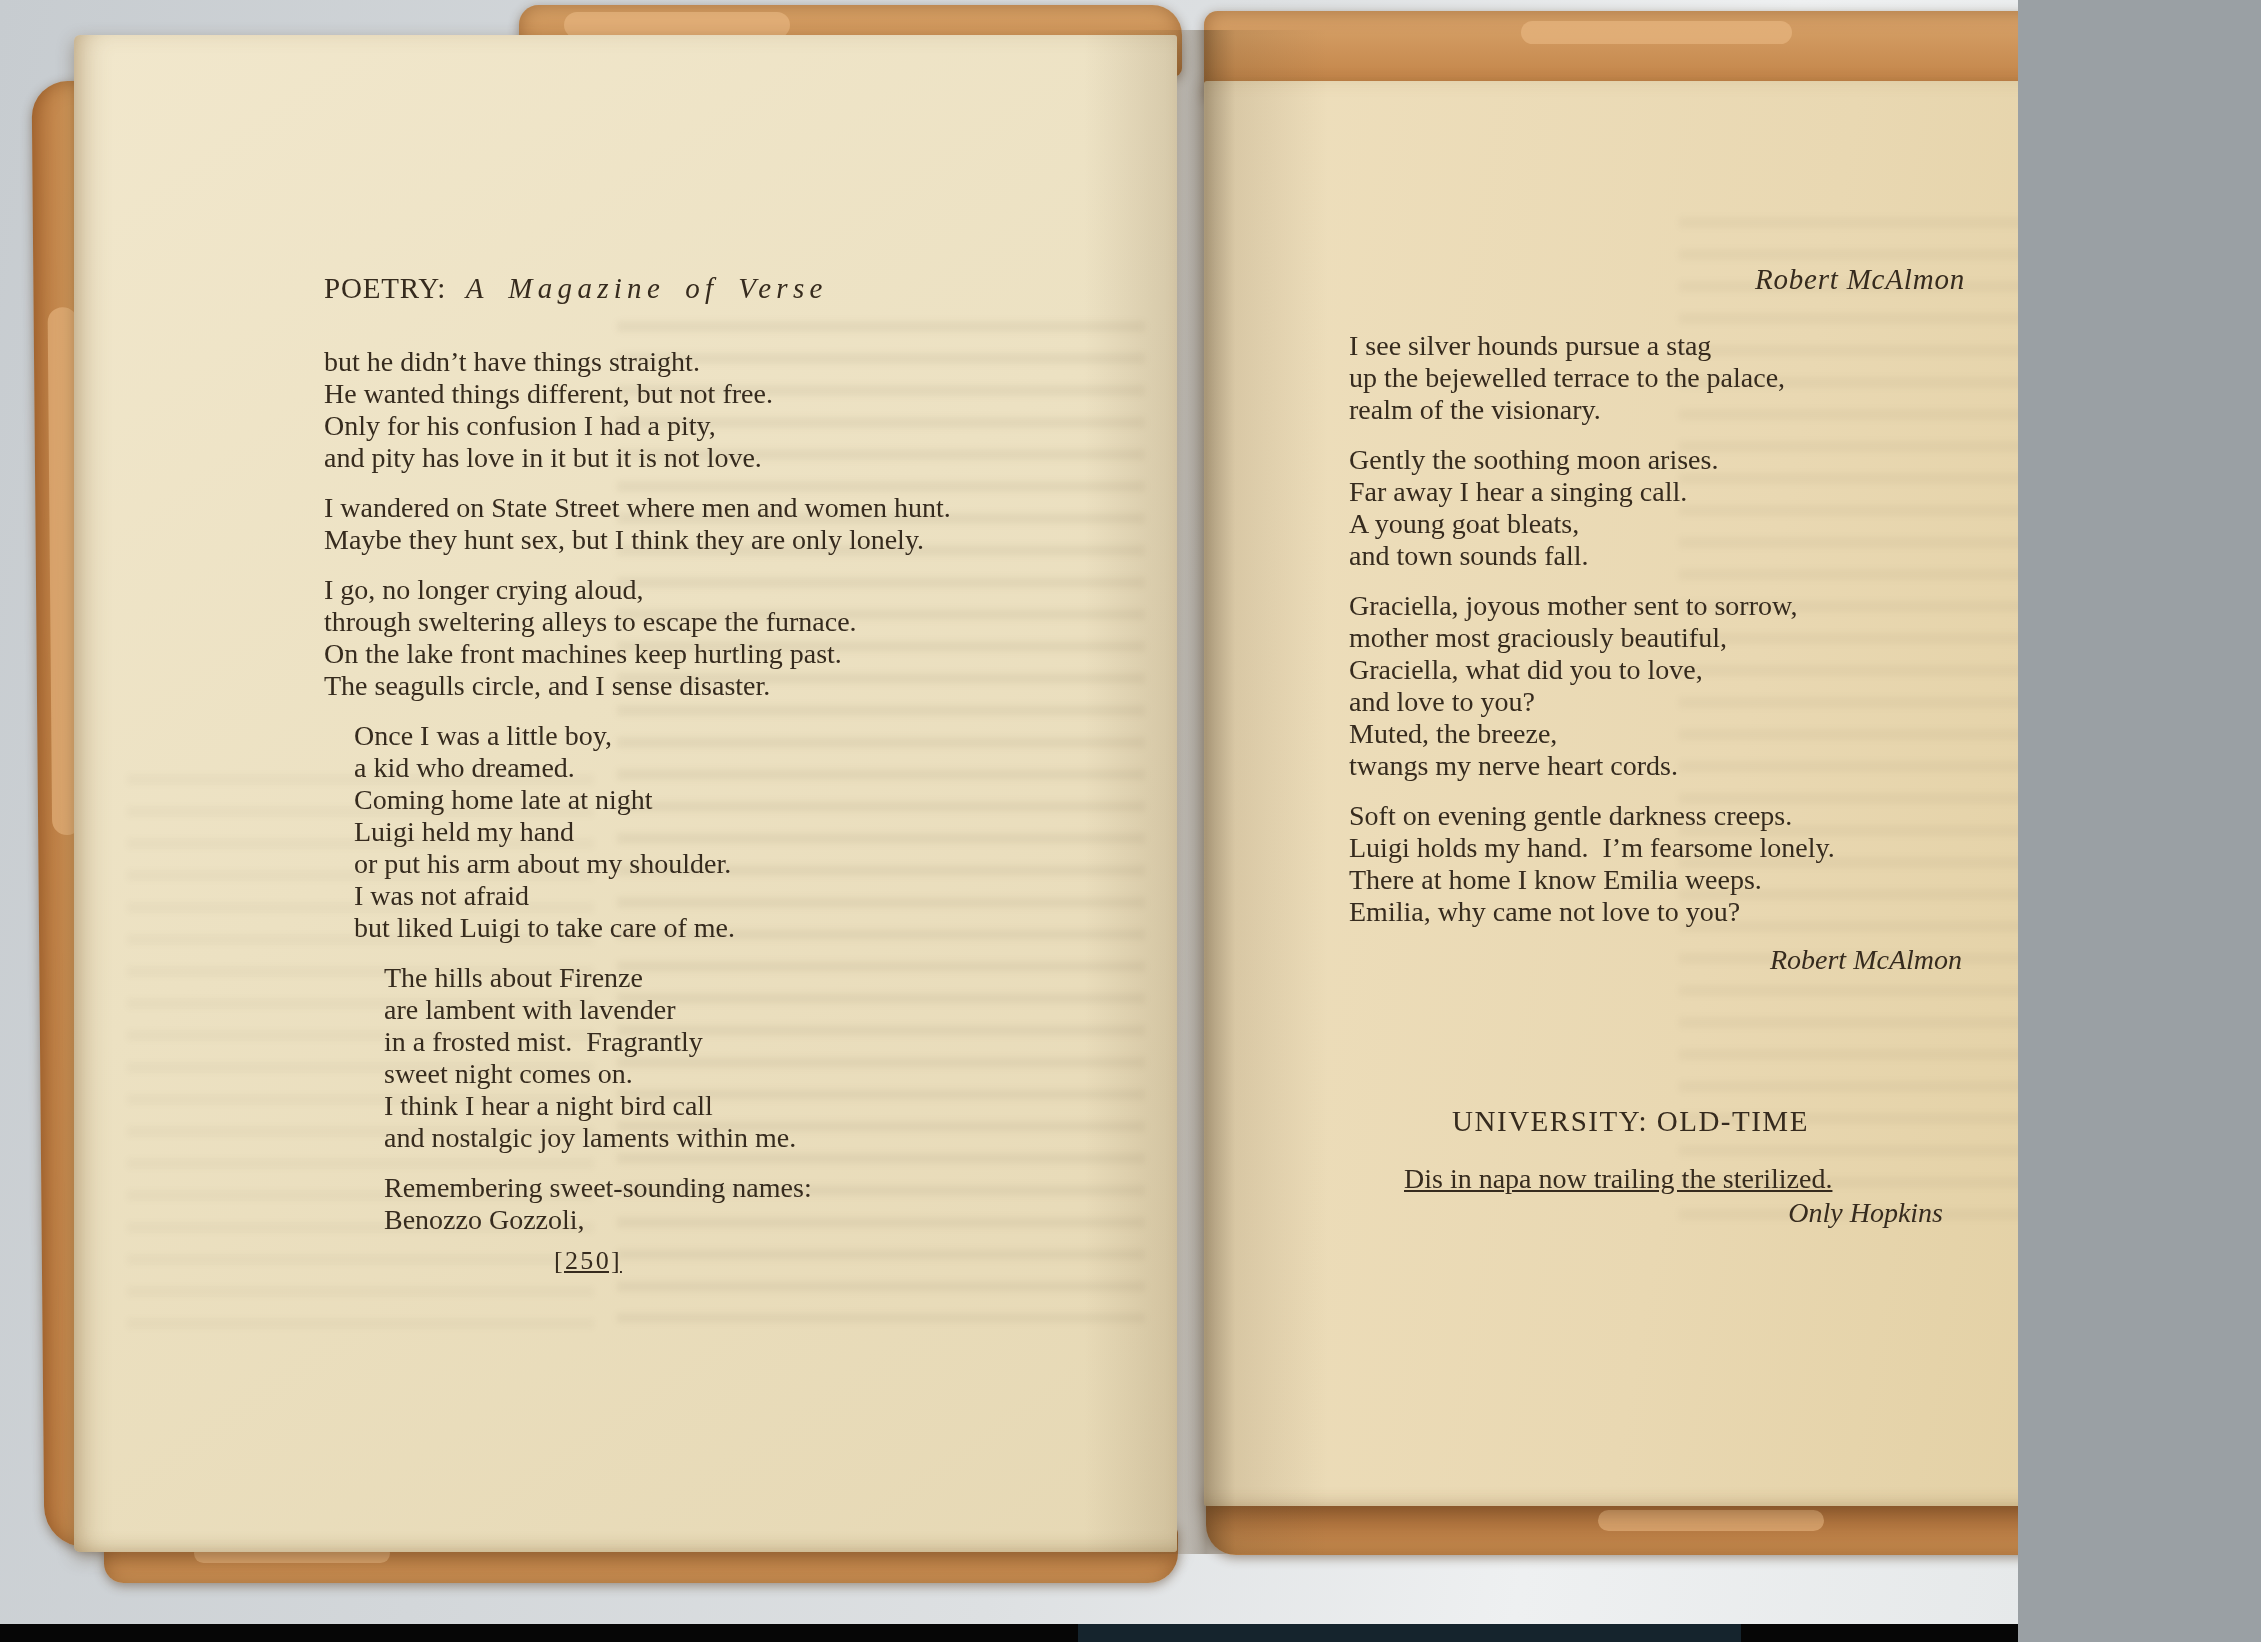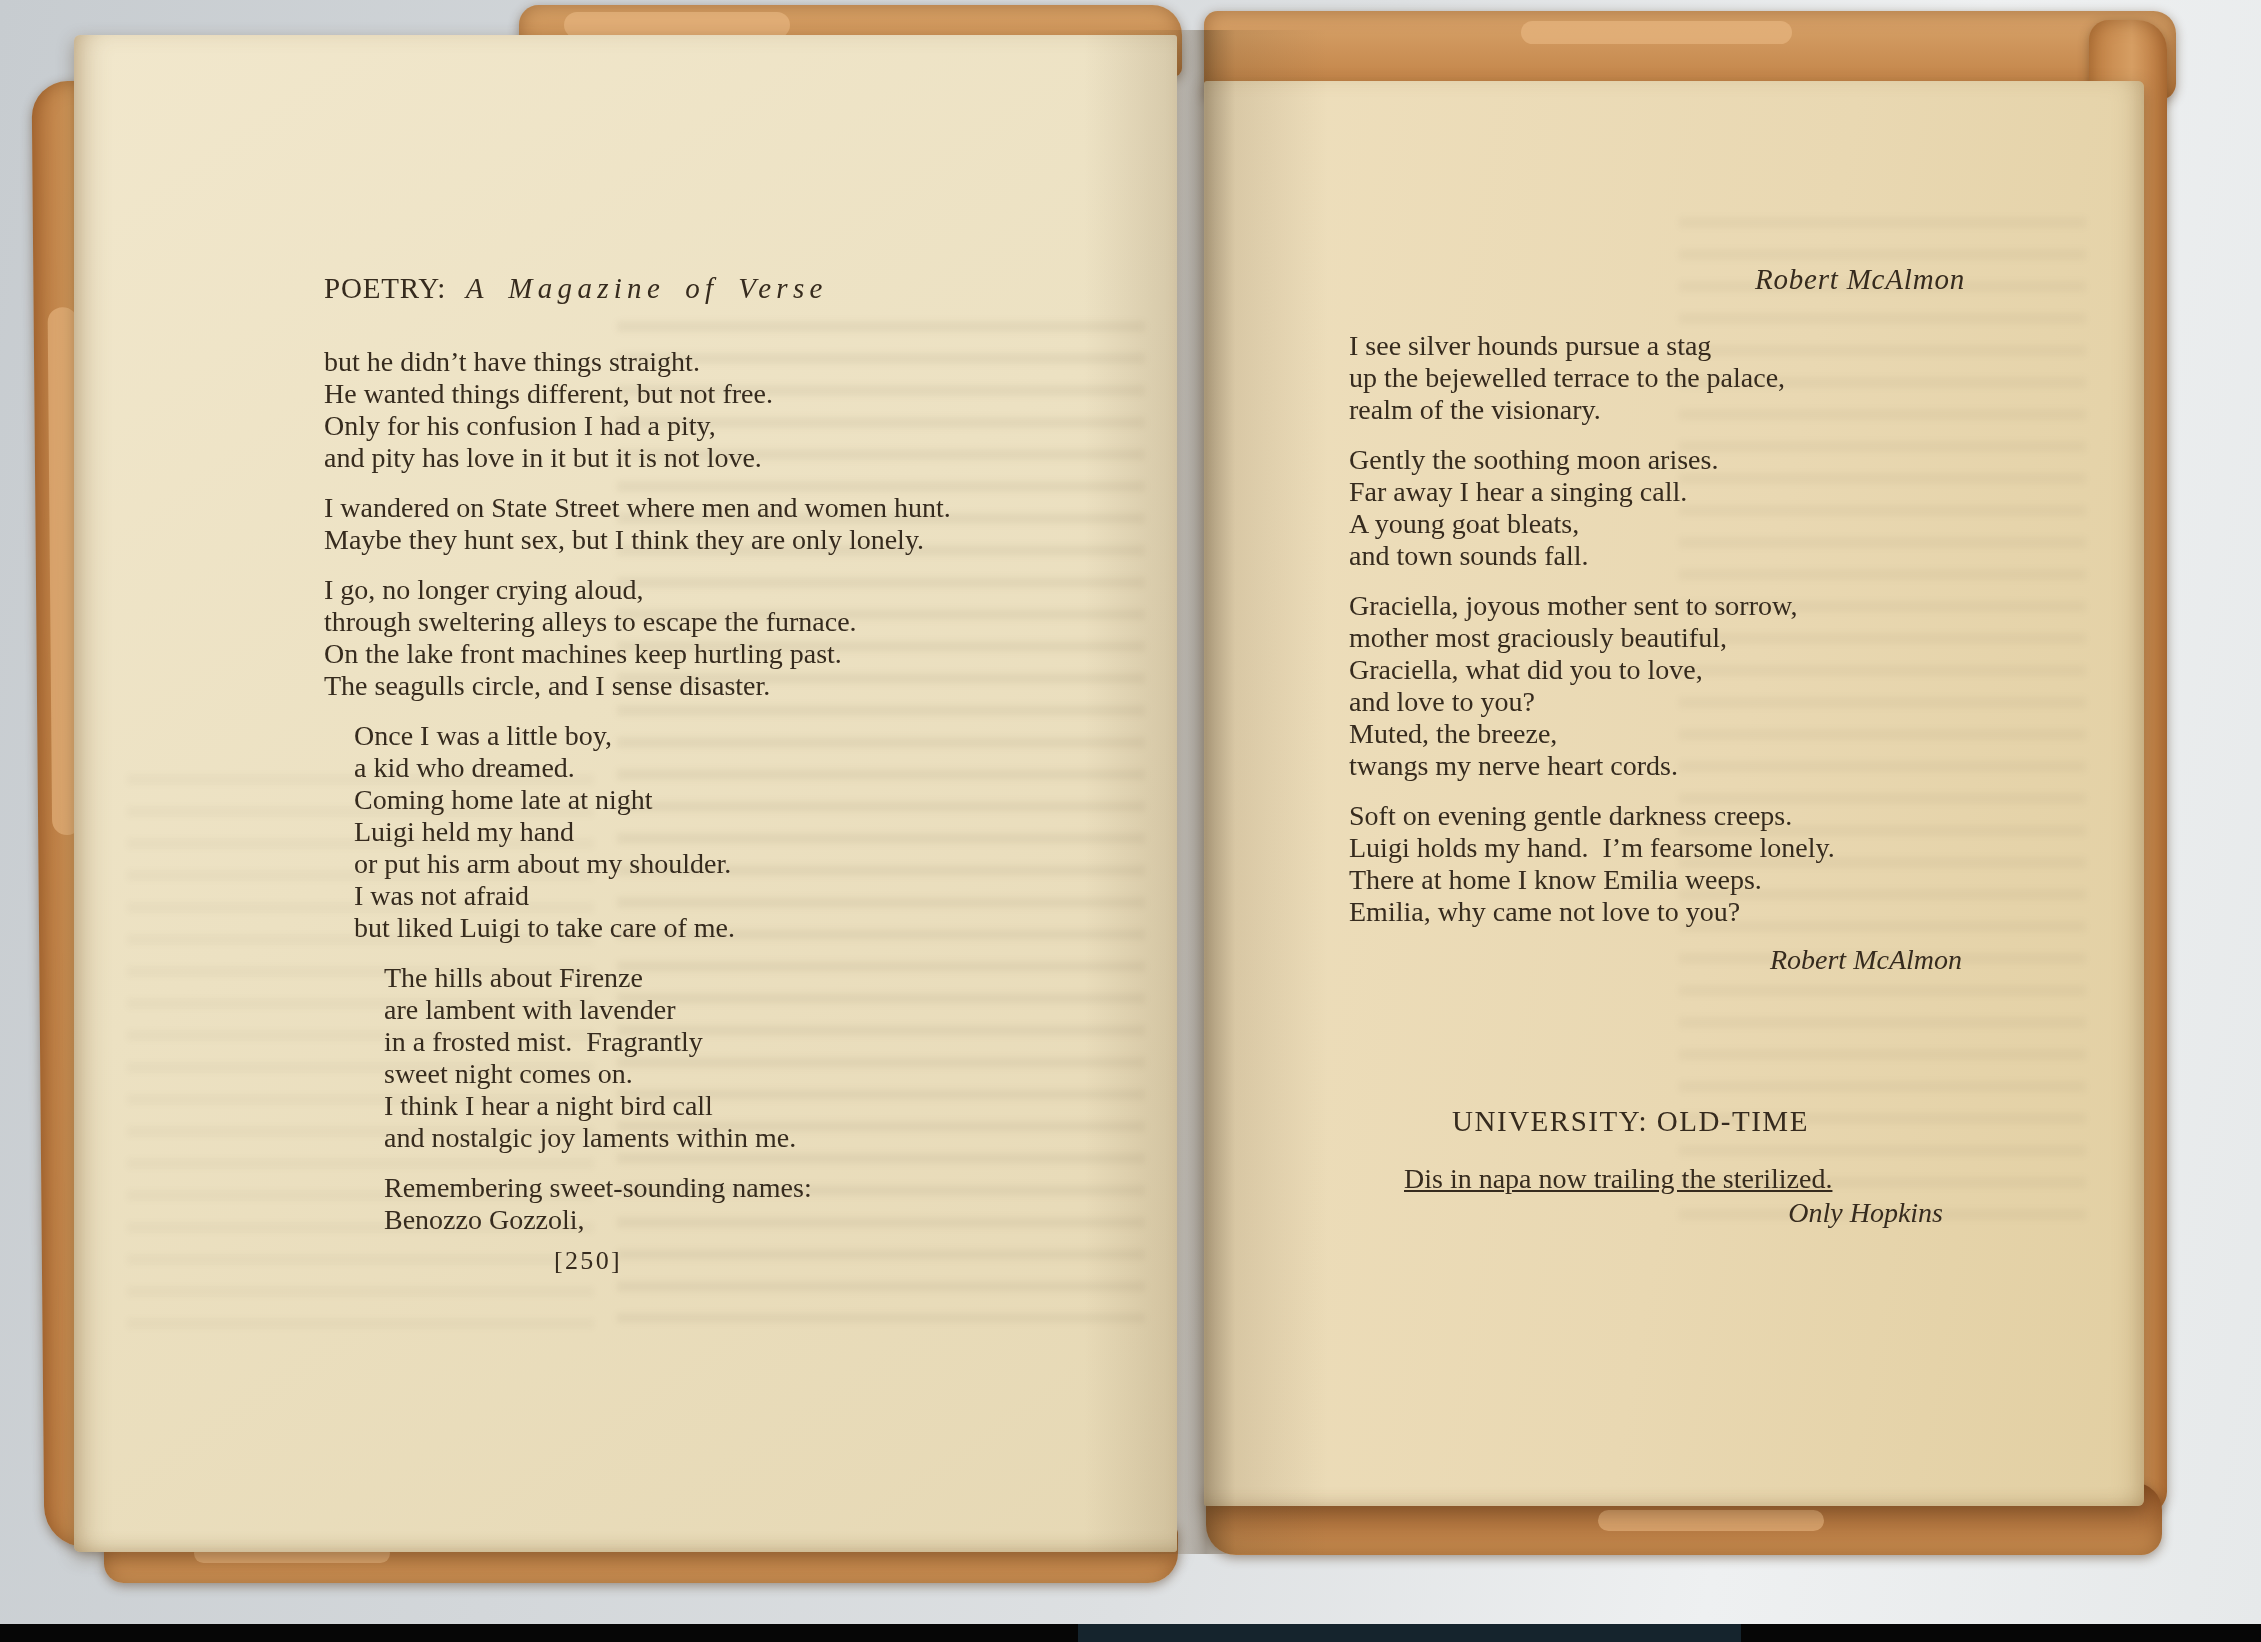--- a/index.html
+++ b/index.html
@@ -1,17 +1,17 @@
 <!DOCTYPE html>
 <html style="font-size:12px"><head>
 <meta charset="utf-8">
 <style>
   html,body{margin:0;padding:0;background:#9aa0a4;}
   #screen{
-    position:relative;width:2261px;height:1642px;overflow:hidden;
+    position:relative;width:2018px;height:1642px;overflow:hidden;
     background:linear-gradient(100deg,#c7ccd0 0%,#d3d7da 30%,#dde0e2 55%,#eef0f1 78%,#e6e9ea 100%);
     font-family:"Liberation Serif","DejaVu Serif",serif;color:#362b1e;
   }
   
   .cover{position:absolute;background:linear-gradient(90deg,#b3723a,#cf9659 45%,#c07f43);box-shadow:0 3px 10.6px rgba(70,45,20,.45), inset 0 0 19.6px rgba(120,70,25,.55);}
   .cover.tl{left:519px;top:4.5px;width:663px;height:72px;border-radius:19.6px 30px 9px 26px;background:linear-gradient(180deg,#d8a369,#c07f42);}
   .cover.tr{left:1204px;top:10.6px;width:972px;height:89px;border-radius:13.6px 22.6px 16.6px 10.6px;background:linear-gradient(180deg,#d9a56c,#bd7c40);}
   .cover.lft{left:38px;top:81px;width:83px;height:1466px;border-radius:36px 16.6px 22.6px 41px;transform:rotate(-.5deg);}
   .cover.rgt{left:2089px;top:19.6px;width:78px;height:1494px;border-radius:19.6px 30px 22.6px 16.6px;background:linear-gradient(90deg,#c07f42,#d69e63 55%,#b7743a);}
   .cover.bl{left:104px;top:1521px;width:1074px;height:62px;border-radius:26px 13.6px 30px 19.6px;background:linear-gradient(180deg,#a35f2c,#cf9659);}
@@ -37,21 +37,21 @@
     background:repeating-linear-gradient(180deg,rgba(128,112,82,.16) 0 11.3px,rgba(0,0,0,0) 11.3px 32px);}
   
   .txt{position:absolute;white-space:pre;}
   .hdr{font-size:29px;letter-spacing:0.8px;}
   .hdr .sub{font-style:italic;letter-spacing:5.3px;word-spacing:7.5px;margin-left:19.6px;}
   .runhead{font-style:italic;font-size:29px;letter-spacing:0.8px;}
   .poem .line{font-size:28px;line-height:32px;white-space:pre;}
   .poem .stanza{margin-bottom:18px;}
   .sig{font-style:italic;font-size:28px;}
   .sechead{font-size:29px;letter-spacing:1.5px;}
-  .pgnum{font-size:26px;letter-spacing:2.3px;}
+  .pgnum{font-size:26px;letter-spacing:2.3px;text-decoration:underline;}
   .center{text-align:center;}
   .right-al{text-align:right;}
   
   .blackbar{position:absolute;left:0;bottom:0;width:2261px;height:18px;background:#060606;}
   .blackbar .tint{position:absolute;left:1078px;top:0;width:663px;height:100%;background:#15242d;}
 </style>
 </head>
 <body>
 
 <div id="screen">

